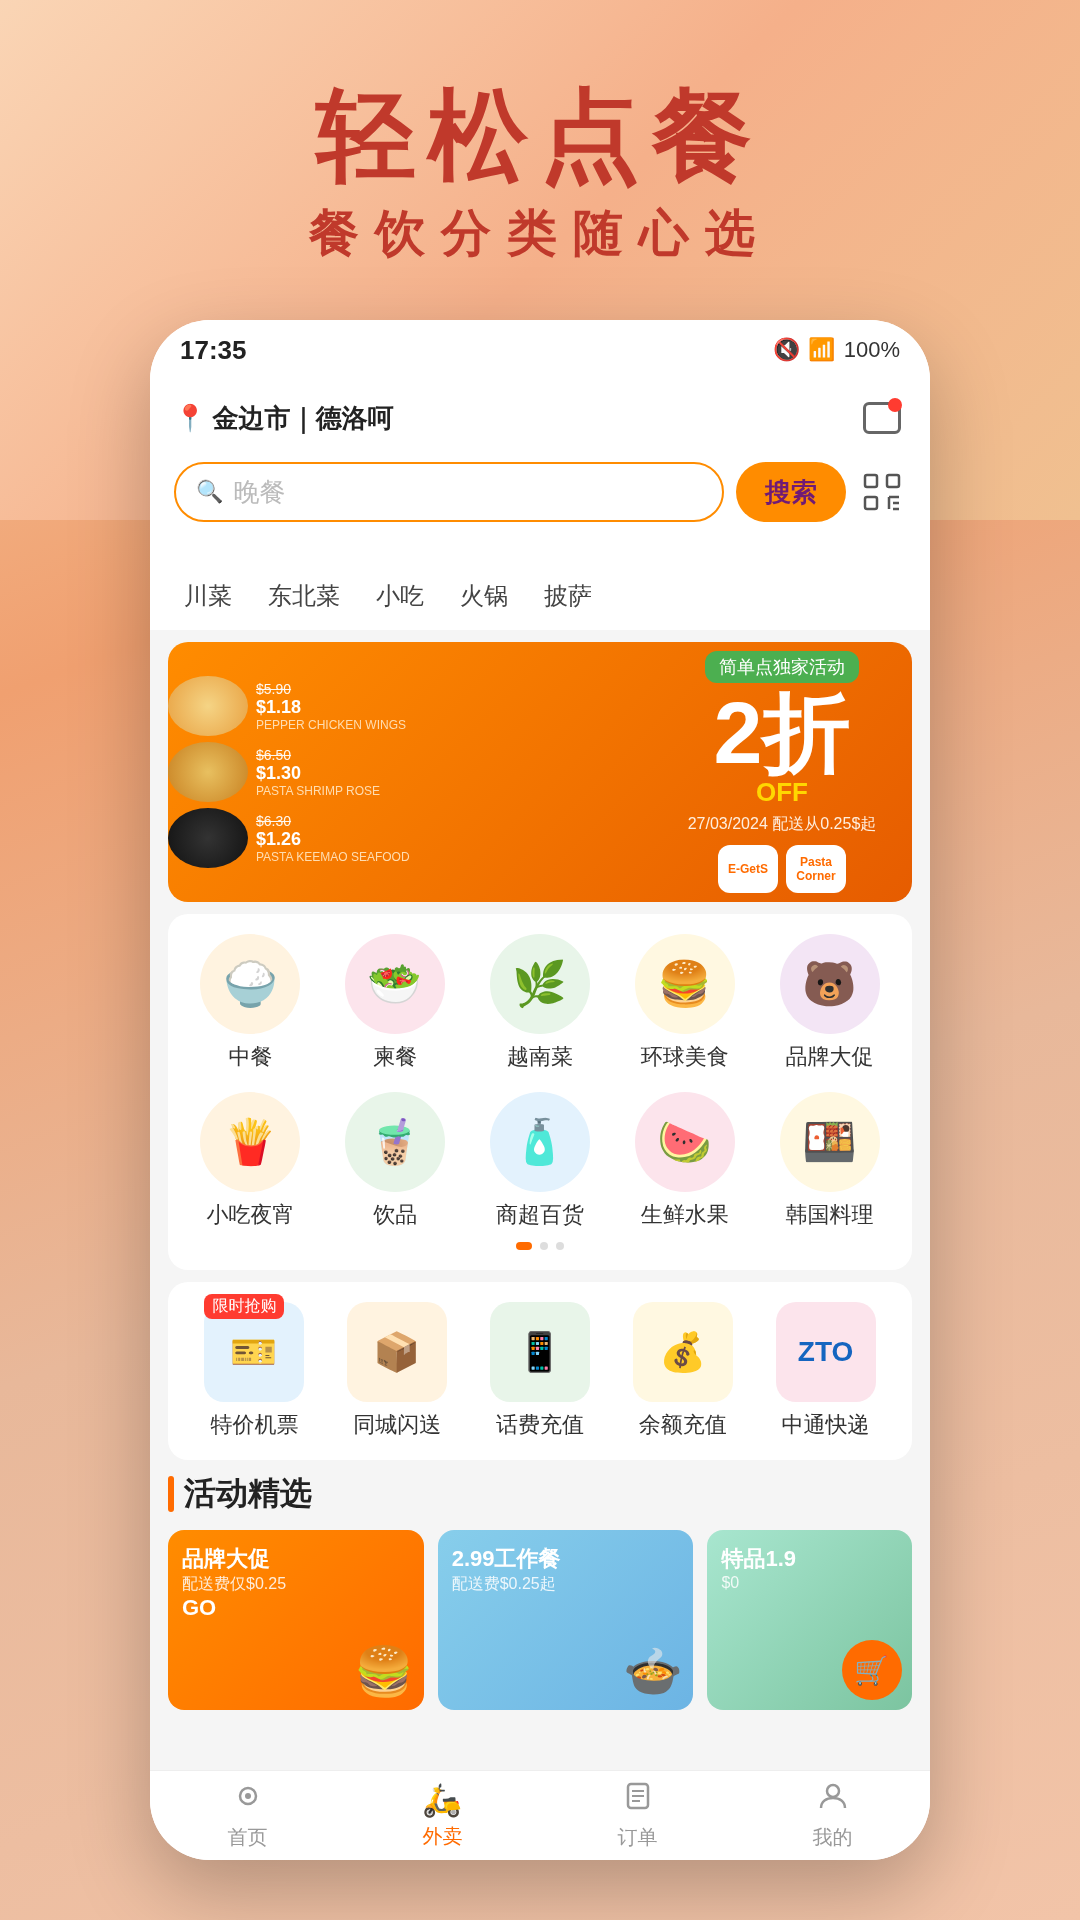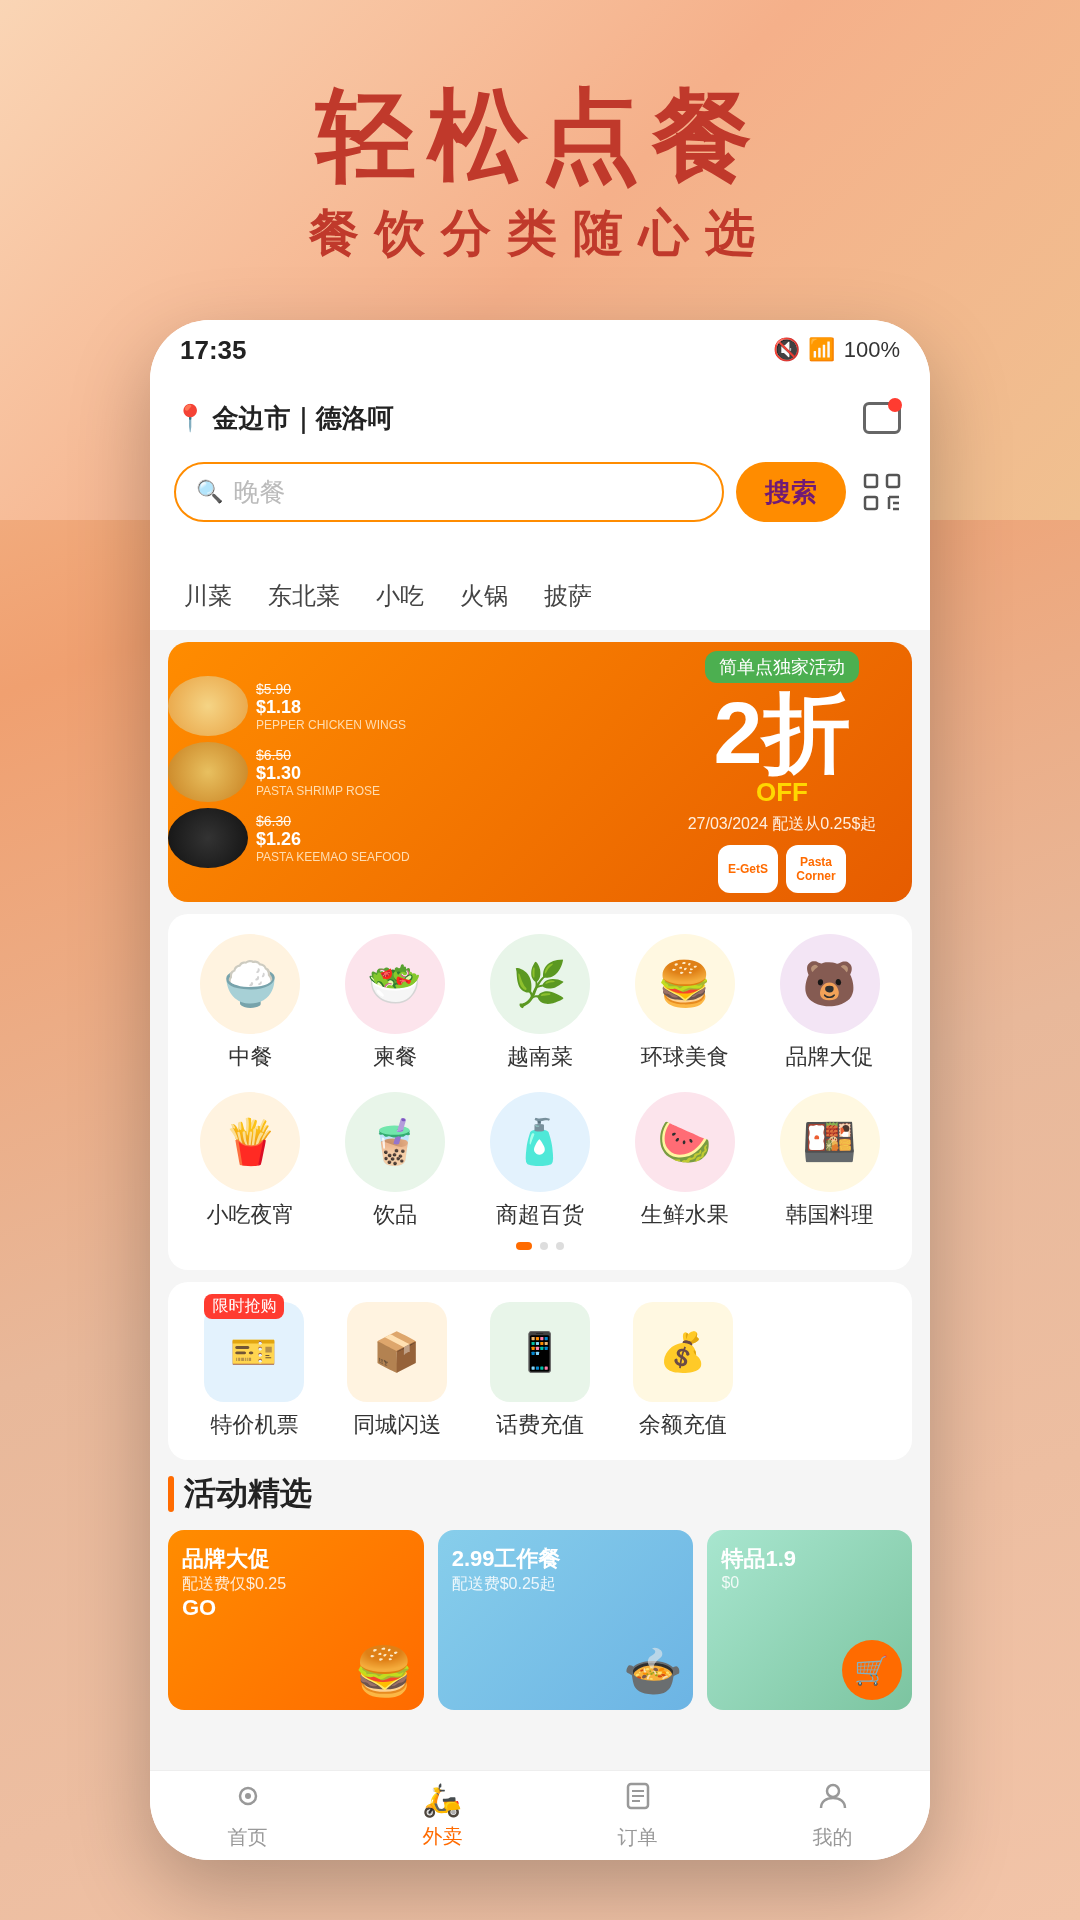--- a/index.html
+++ b/index.html
@@ -589,20 +589,26 @@
             <span>📱</span>
           </div>
           <span class="service-label">话费充值</span>
         </div>
         <div class="service-item">
           <div class="service-icon-box" style="background:#fff8e1;">
             <span>💰</span>
           </div>
           <span class="service-label">余额充值</span>
         </div>
+        <div class="service-item">
+          <div class="service-icon-box" style="background:#fce4ec;">
+            <span style="font-size:28px; font-weight:700; color:#1565c0;">ZTO</span>
+          </div>
+          <span class="service-label">中通快递</span>
+        </div>
       </div>
     </div>
 
     <div class="activities-section">
       <div class="section-header">
         <div class="section-line"></div>
         <span class="section-title">活动精选</span>
       </div>
       <div class="promo-cards">
         <div class="promo-card promo-card-1">

